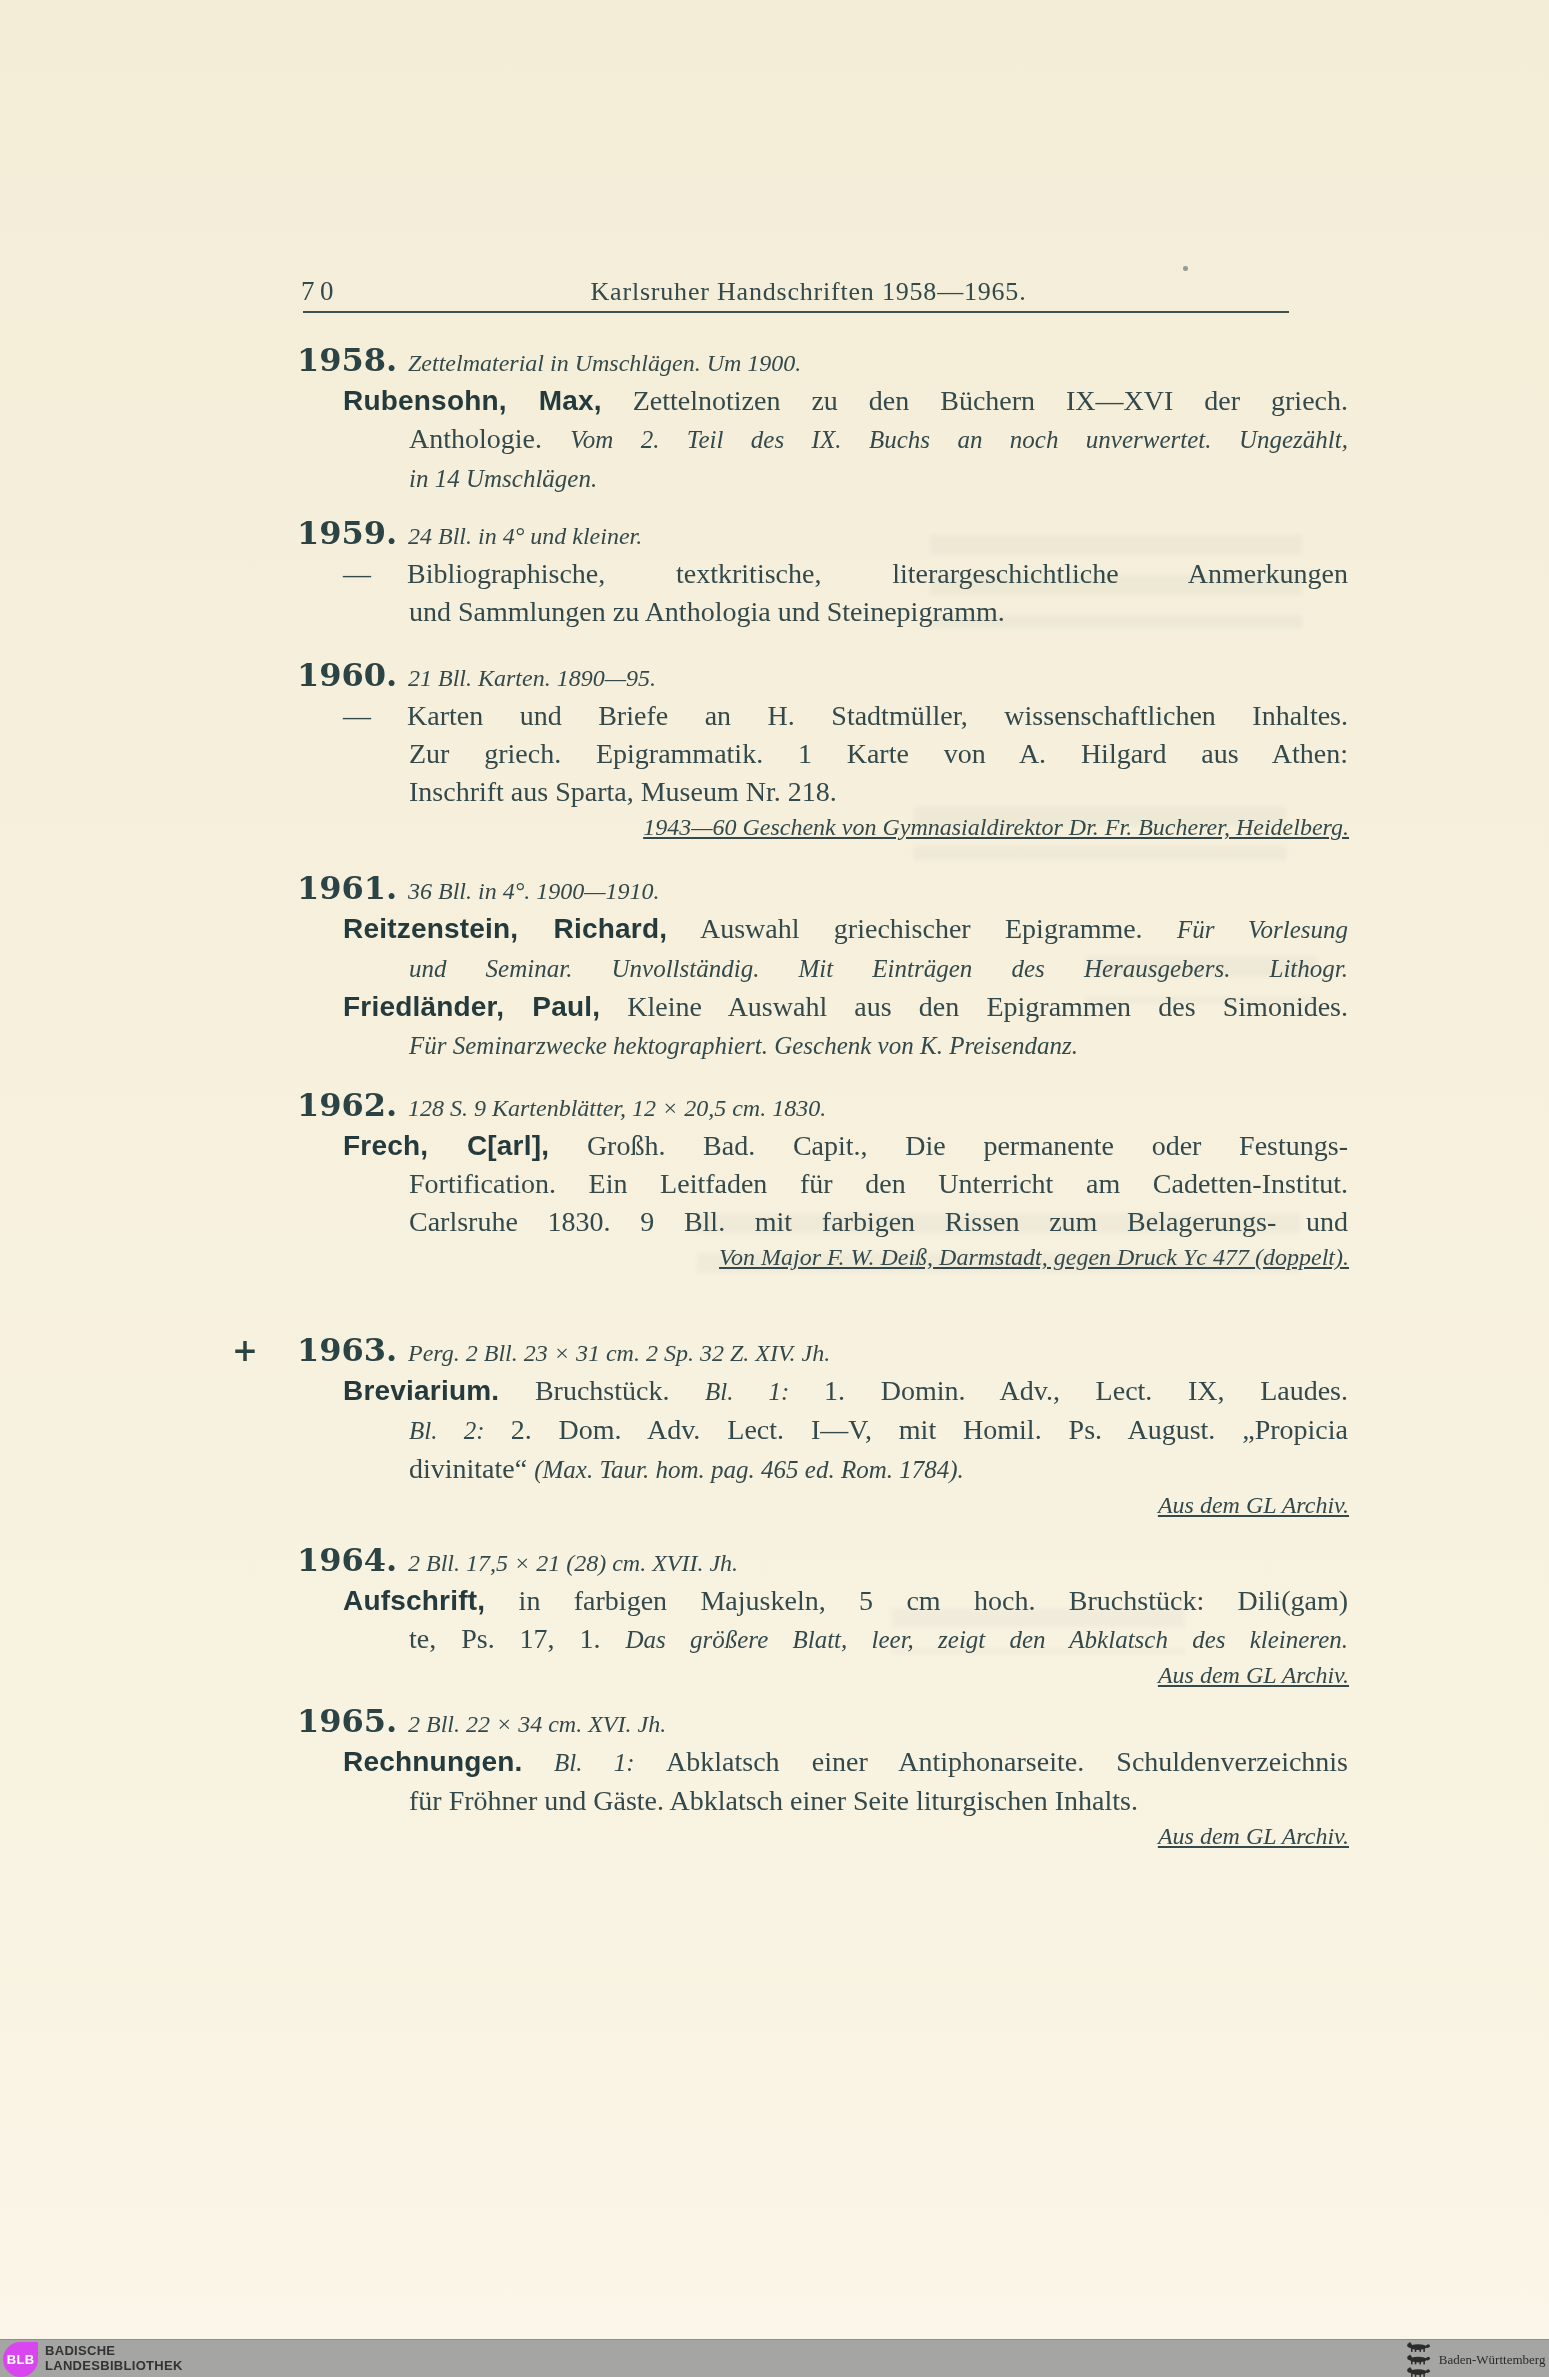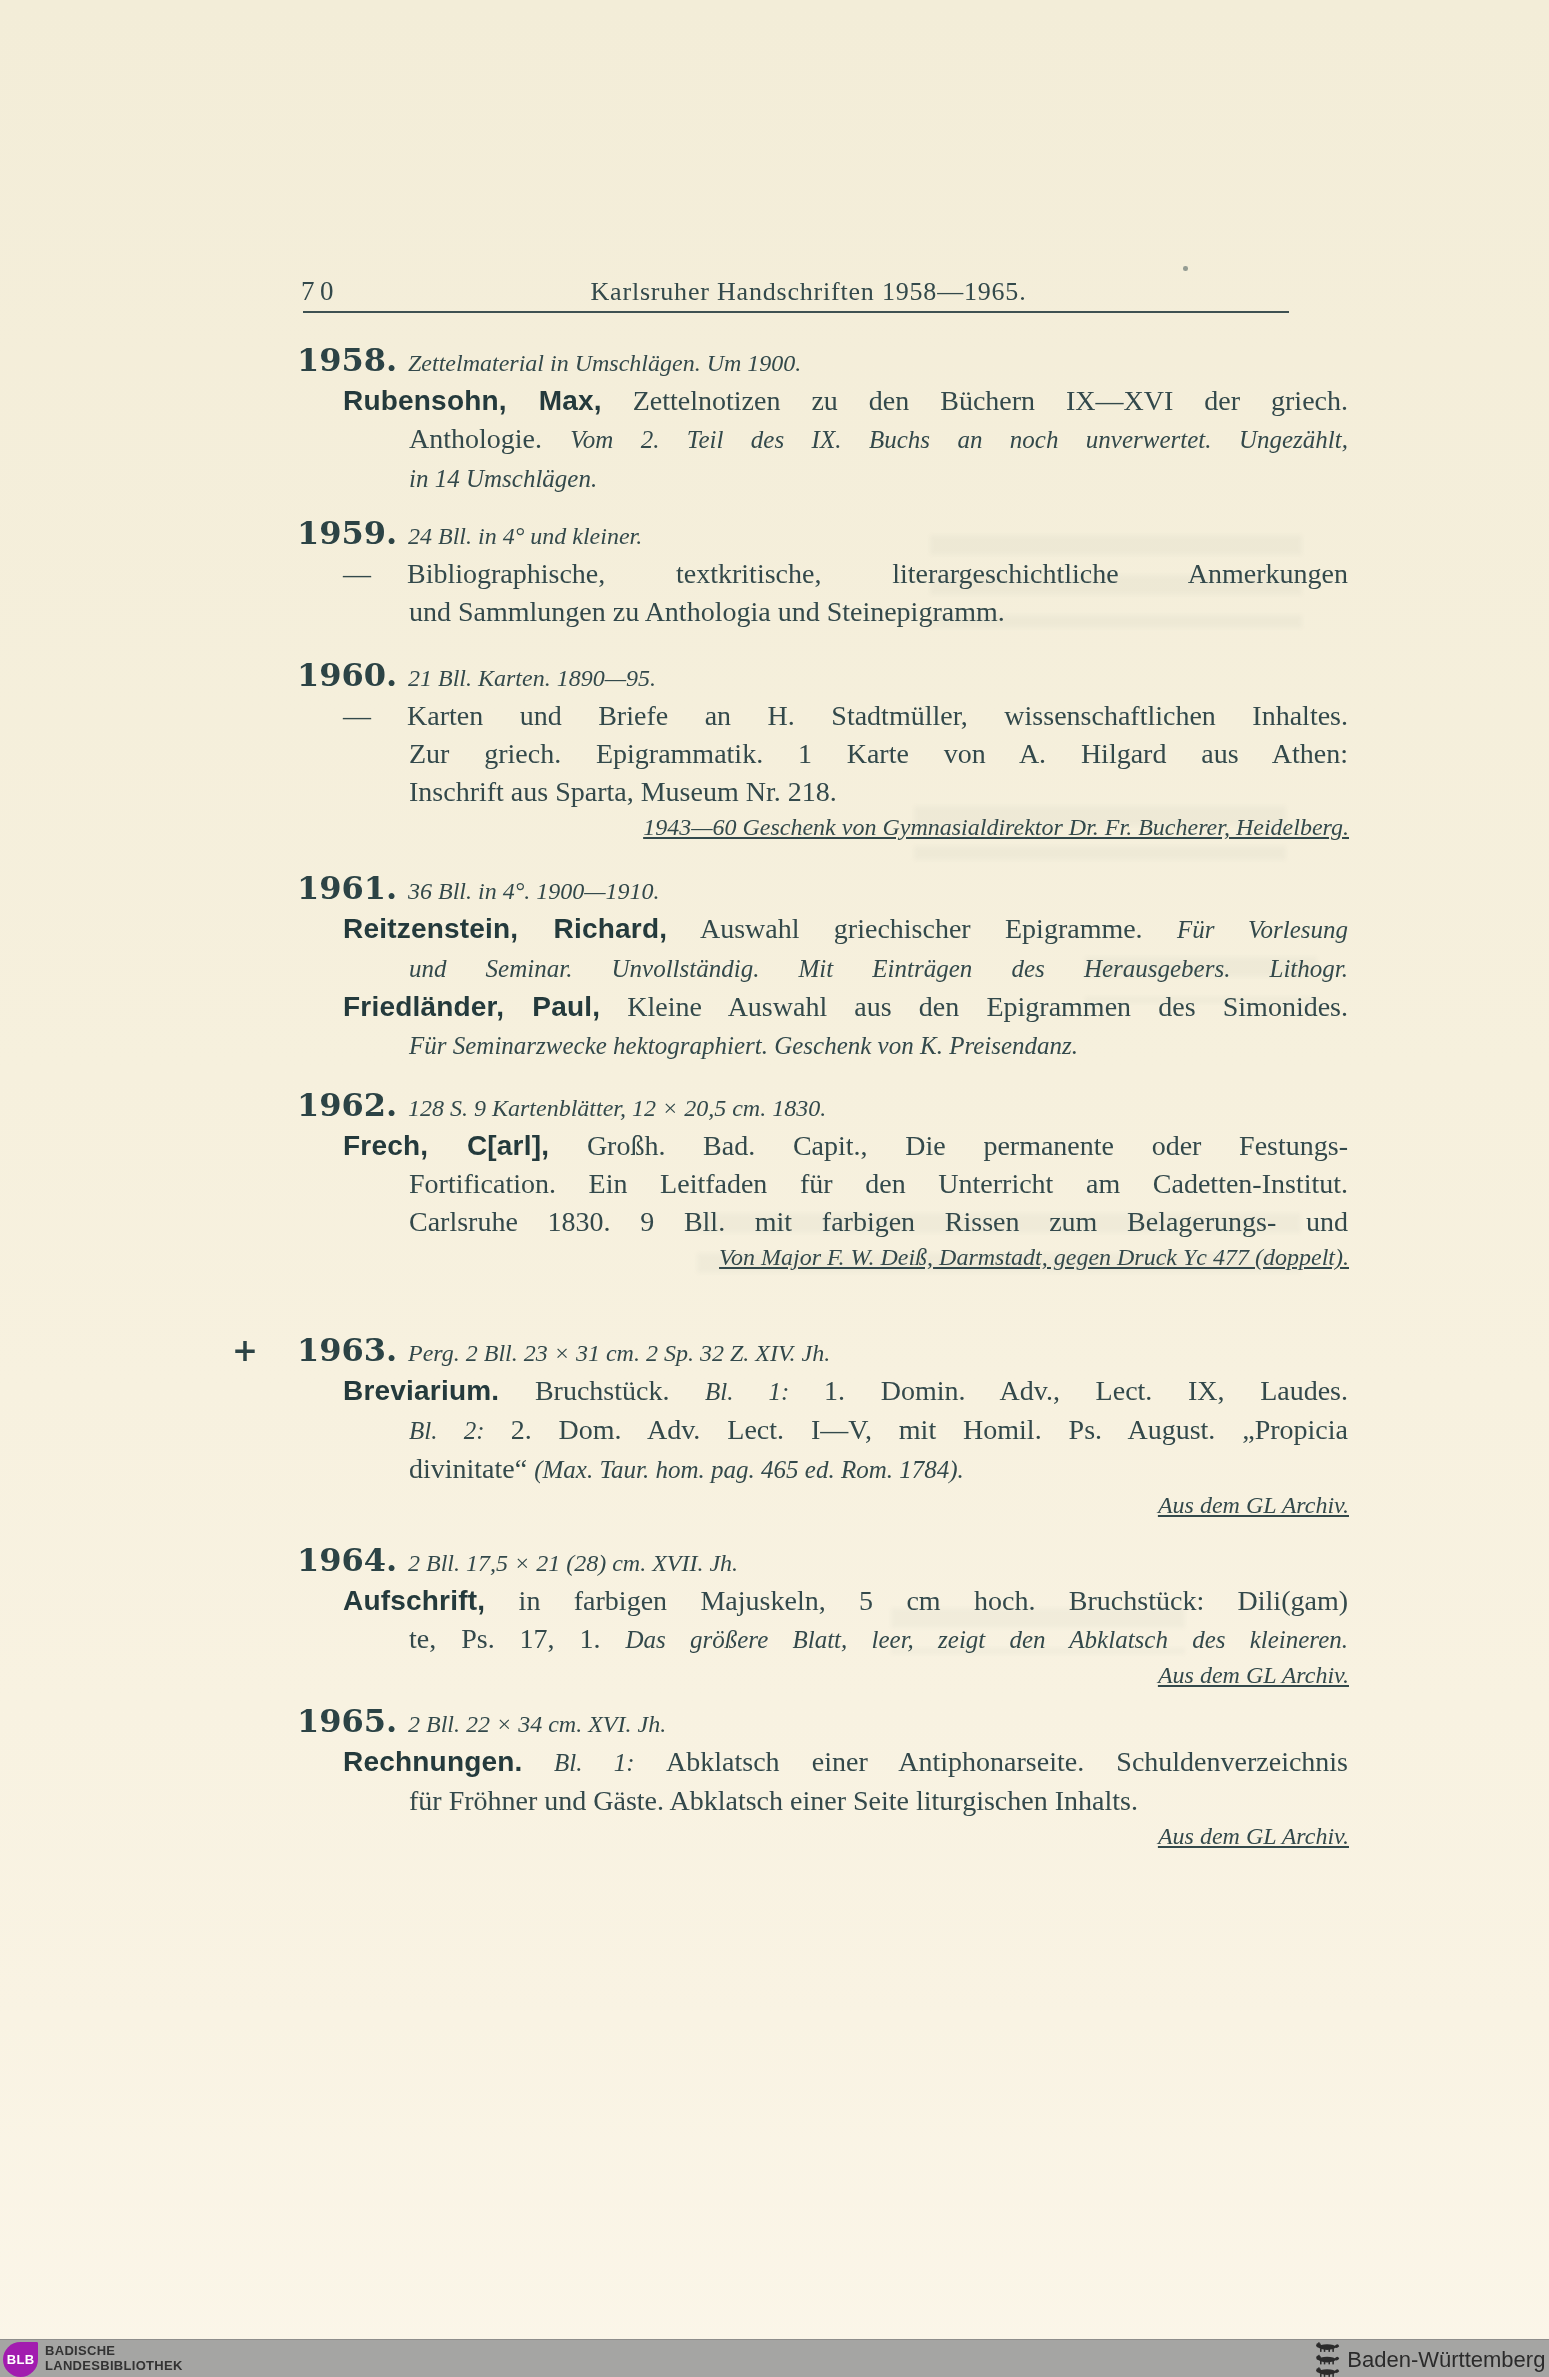--- a/index.html
+++ b/index.html
@@ -31,28 +31,28 @@
   .dash{margin-right:36px;}
   .prov{font-style:italic;font-size:24px;line-height:31px;margin-left:133px;margin-top:1px;text-align:right;text-decoration:underline;}
   .prov.wide{margin-left:159px;}
   .prov.narrow{margin-left:128px;}
   
   .ghost{position:absolute;opacity:.5;filter:blur(2.3px);pointer-events:none;
     background:repeating-linear-gradient(to bottom,rgba(120,135,125,.10) 0 20px,rgba(0,0,0,0) 20px 40px);}
   .speck{position:absolute;left:1183px;top:266px;width:4.6px;height:4.6px;border-radius:50%;background:rgba(70,90,90,.55);}
   
   .footbar{position:absolute;left:0;top:2339px;width:1550px;height:39px;background:#a5a5a3;border-top:1.5px solid #8e8e8c;box-sizing:border-box;}
-  .blb-badge{position:absolute;left:3.1px;top:2.3px;width:35px;height:35px;background:#a21caf;
+  .blb-badge{position:absolute;left:3.1px;top:2.3px;width:35px;height:35px;background:#d946ef;
     border-radius:50% 4% 50% 50%;display:flex;align-items:center;justify-content:center;}
   .blb-badge span{font-family:"Liberation Sans",sans-serif;font-weight:700;font-size:13px;color:#ffffff;letter-spacing:0.4px;}
   .blb-name{position:absolute;left:45px;top:3.9px;font-family:"Liberation Sans",sans-serif;font-weight:700;
     font-size:13px;line-height:14.7px;color:#333333;letter-spacing:0.3px;}
   .bw{position:absolute;right:4.6px;top:0;height:39px;display:flex;align-items:center;}
   .bw svg{display:block;margin-right:7.7px;}
-  .bw-label{font-family:Liberation Sans, sans-serif;font-size:22px;color:#2b2b2b;}
+  .bw-label{font-family:Liberation Serif, serif;font-size:13px;color:#2b2b2b;}
 </style>
 </head>
 <body>
 
 <div class="canvas">
 
   <div class="pagenum">70</div>
   <div class="pagetitle">Karlsruher Handschriften 1958—1965.</div>
   <div class="headrule"></div>
   <div class="speck"></div>

